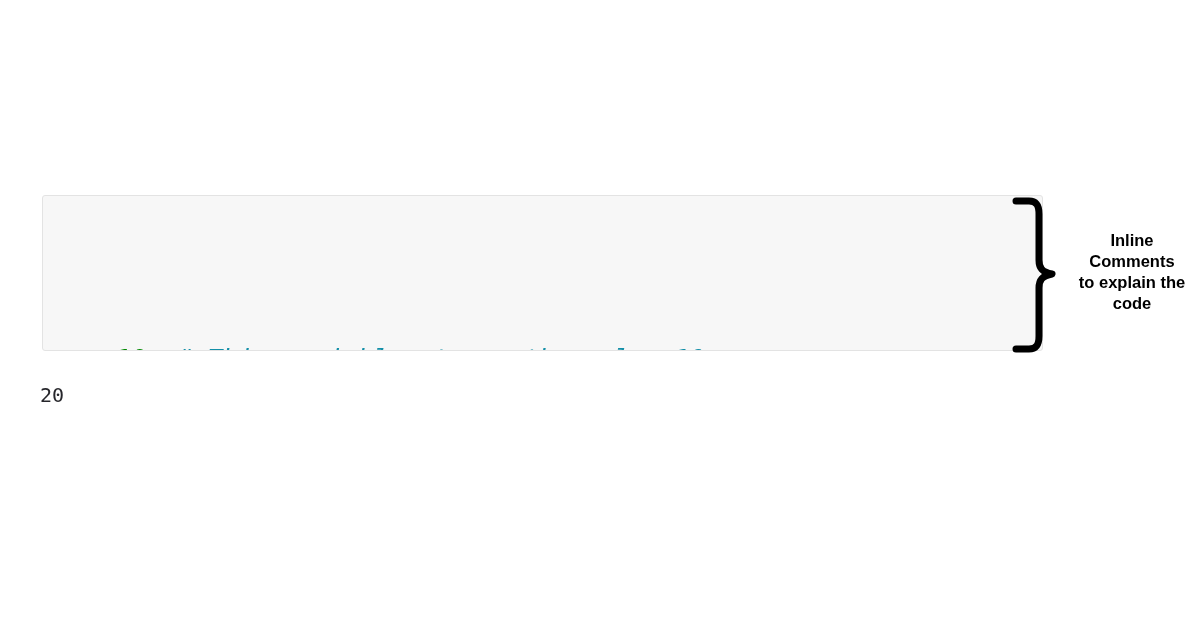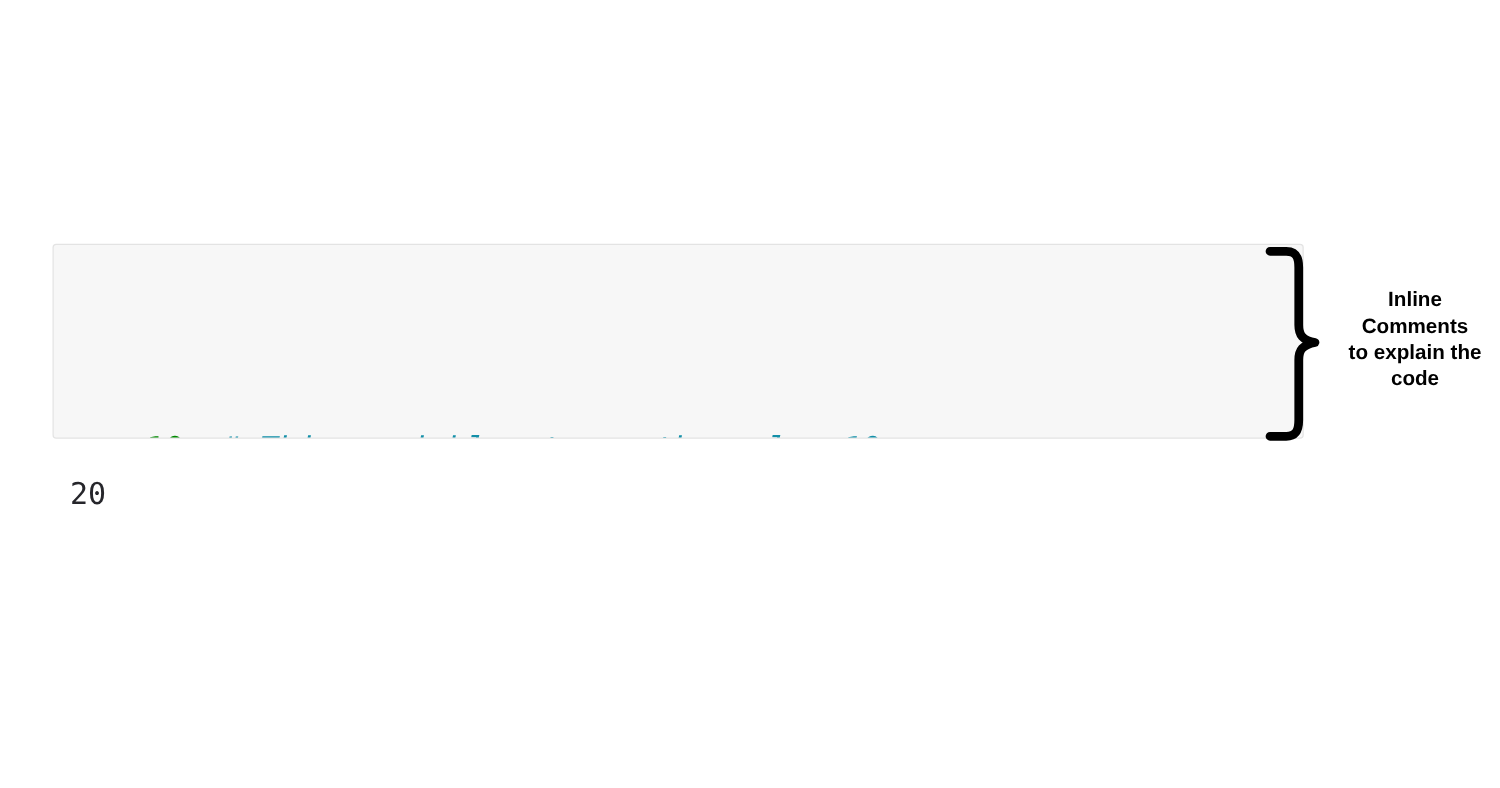--- a/index.html
+++ b/index.html
@@ -54,24 +54,24 @@
 
   .tok-name    { color: #1a1a2e; }
   .tok-op      { color: #c000d0; }
   .tok-num     { color: #008800; }
   .tok-punct   { color: #1a1a2e; }
   .tok-comment { color: #138fa8; font-style: italic; }
 
   
   .output-text {
     position: absolute;
-    left: 56px;
+    left: 40px;
     top: 378px;
     font-family: "DejaVu Sans Mono", "Liberation Mono", monospace;
-    font-size: 24px;
+    font-size: 20px;
     line-height: 34px;
     color: #26262b;
     white-space: pre;
   }
 
   
   .brace-wrap {
     position: absolute;
     left: 1012px;
     top: 196px;

